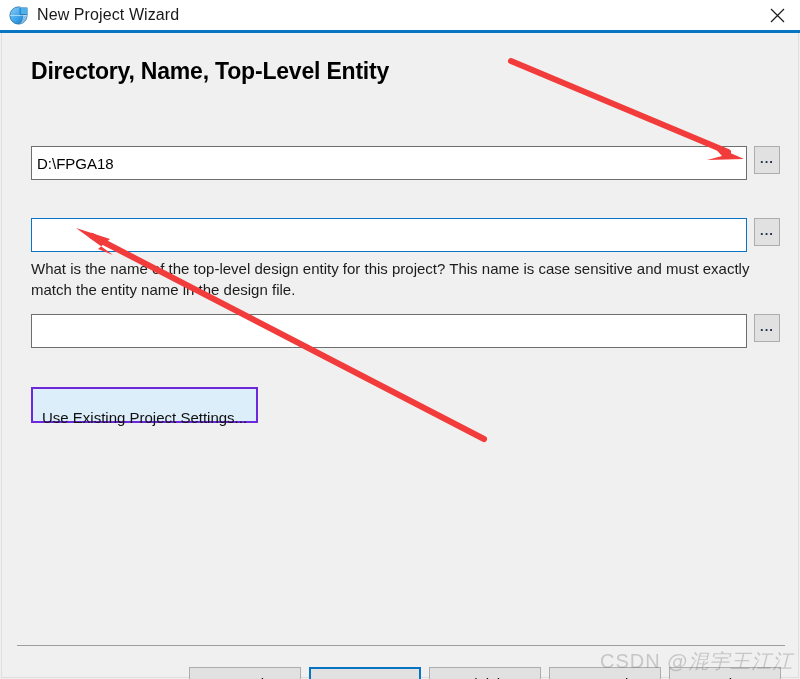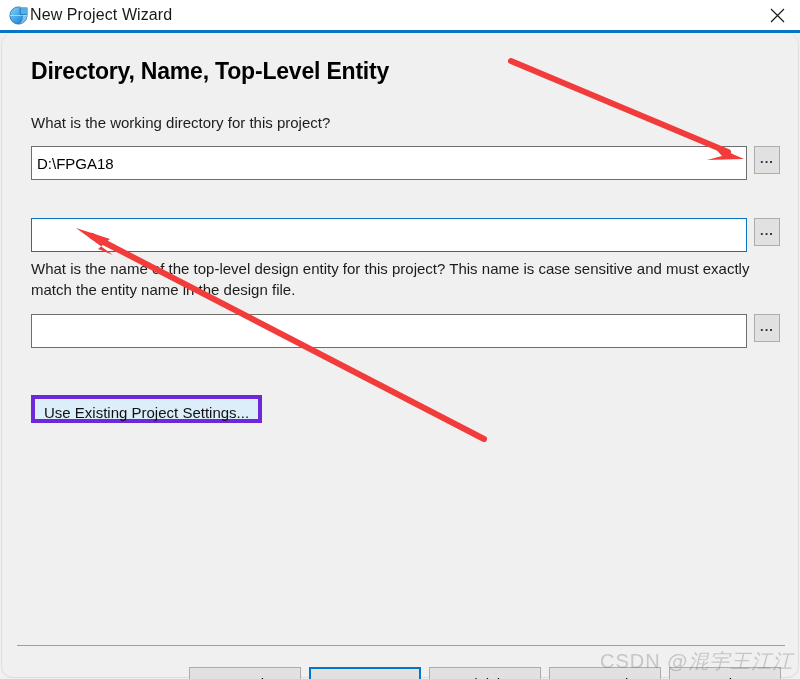--- a/index.html
+++ b/index.html
@@ -30,20 +30,21 @@
     display: flex;
     align-items: center;
   }
   .titlebar-icon {
     width: 22px; height: 22px;
     margin-left: 8px;
     position: relative;
     flex: 0 0 auto;
   }
   .titlebar-title {
+    margin-left: 7px;
     font-size: 16px;
     color: #1a1a1a;
     letter-spacing: 0.1px;
     white-space: nowrap;
     text-align: center;
   }
   .titlebar-spacer { flex: 1 1 auto; }
   .close-btn {
     width: 46px; height: 30px;
     display: flex;
@@ -65,21 +66,20 @@
   .content {
     position: absolute;
     left: 1px; top: 33px;
     width: 798px;
     height: 645px;
     background: #f0f0f0;
     border-left: 1px solid #dedede;
     border-right: 1px solid #dedede;
     border-bottom: 1px solid #dedede;
     box-sizing: border-box;
-    border-radius: 12px;
   }
 
   .page-title {
     position: absolute;
     left: 29px; top: 25px;
     font-size: 23px;
     font-weight: bold;
     color: #000000;
     letter-spacing: -0.2px;
     white-space: nowrap;
@@ -138,29 +138,28 @@
     color: #1e2d4a;
     letter-spacing: 1px;
     line-height: 8px;
     margin-bottom: 3px;
   }
 
   .use-existing-btn {
     position: absolute;
     left: 29px; top: 354px;
     height: 28px;
-    padding: 1px 9px;
+    padding: 16px 9px;
     box-sizing: border-box;
     background: #ddeefb;
-    border: 4px solid #6d28d9;
+    border: 2px solid #6d28d9;
     font-size: 15px;
     color: #111111;
     line-height: 26px;
     white-space: nowrap;
-    margin-top: 8px;
   }
 
   
   .footer-sep {
     position: absolute;
     left: 15px; top: 612px;
     width: 768px; height: 1px;
     background: #9e9e9e;
   }
   .footer-buttons {
@@ -240,21 +239,20 @@
       </svg>
     </div>
   </div>
 
   <div class="accent-strip"></div>
 
   <div class="content">
 
     <div class="page-title">Directory, Name, Top-Level Entity</div>
 
-    <div class="q-label" style="top:81px;">What is the working directory for this project?</div>
     <div class="field-row" style="top:113px;">
       <input class="text-input" type="text" value="D:\FPGA18" style="">
       <div class="browse-btn">
         <span class="browse-dots">...</span>
       </div>
     </div>
 
     <div class="field-row" style="top:185px;">
       <input class="text-input focused" type="text" value="" style="">
       <div class="browse-btn">

